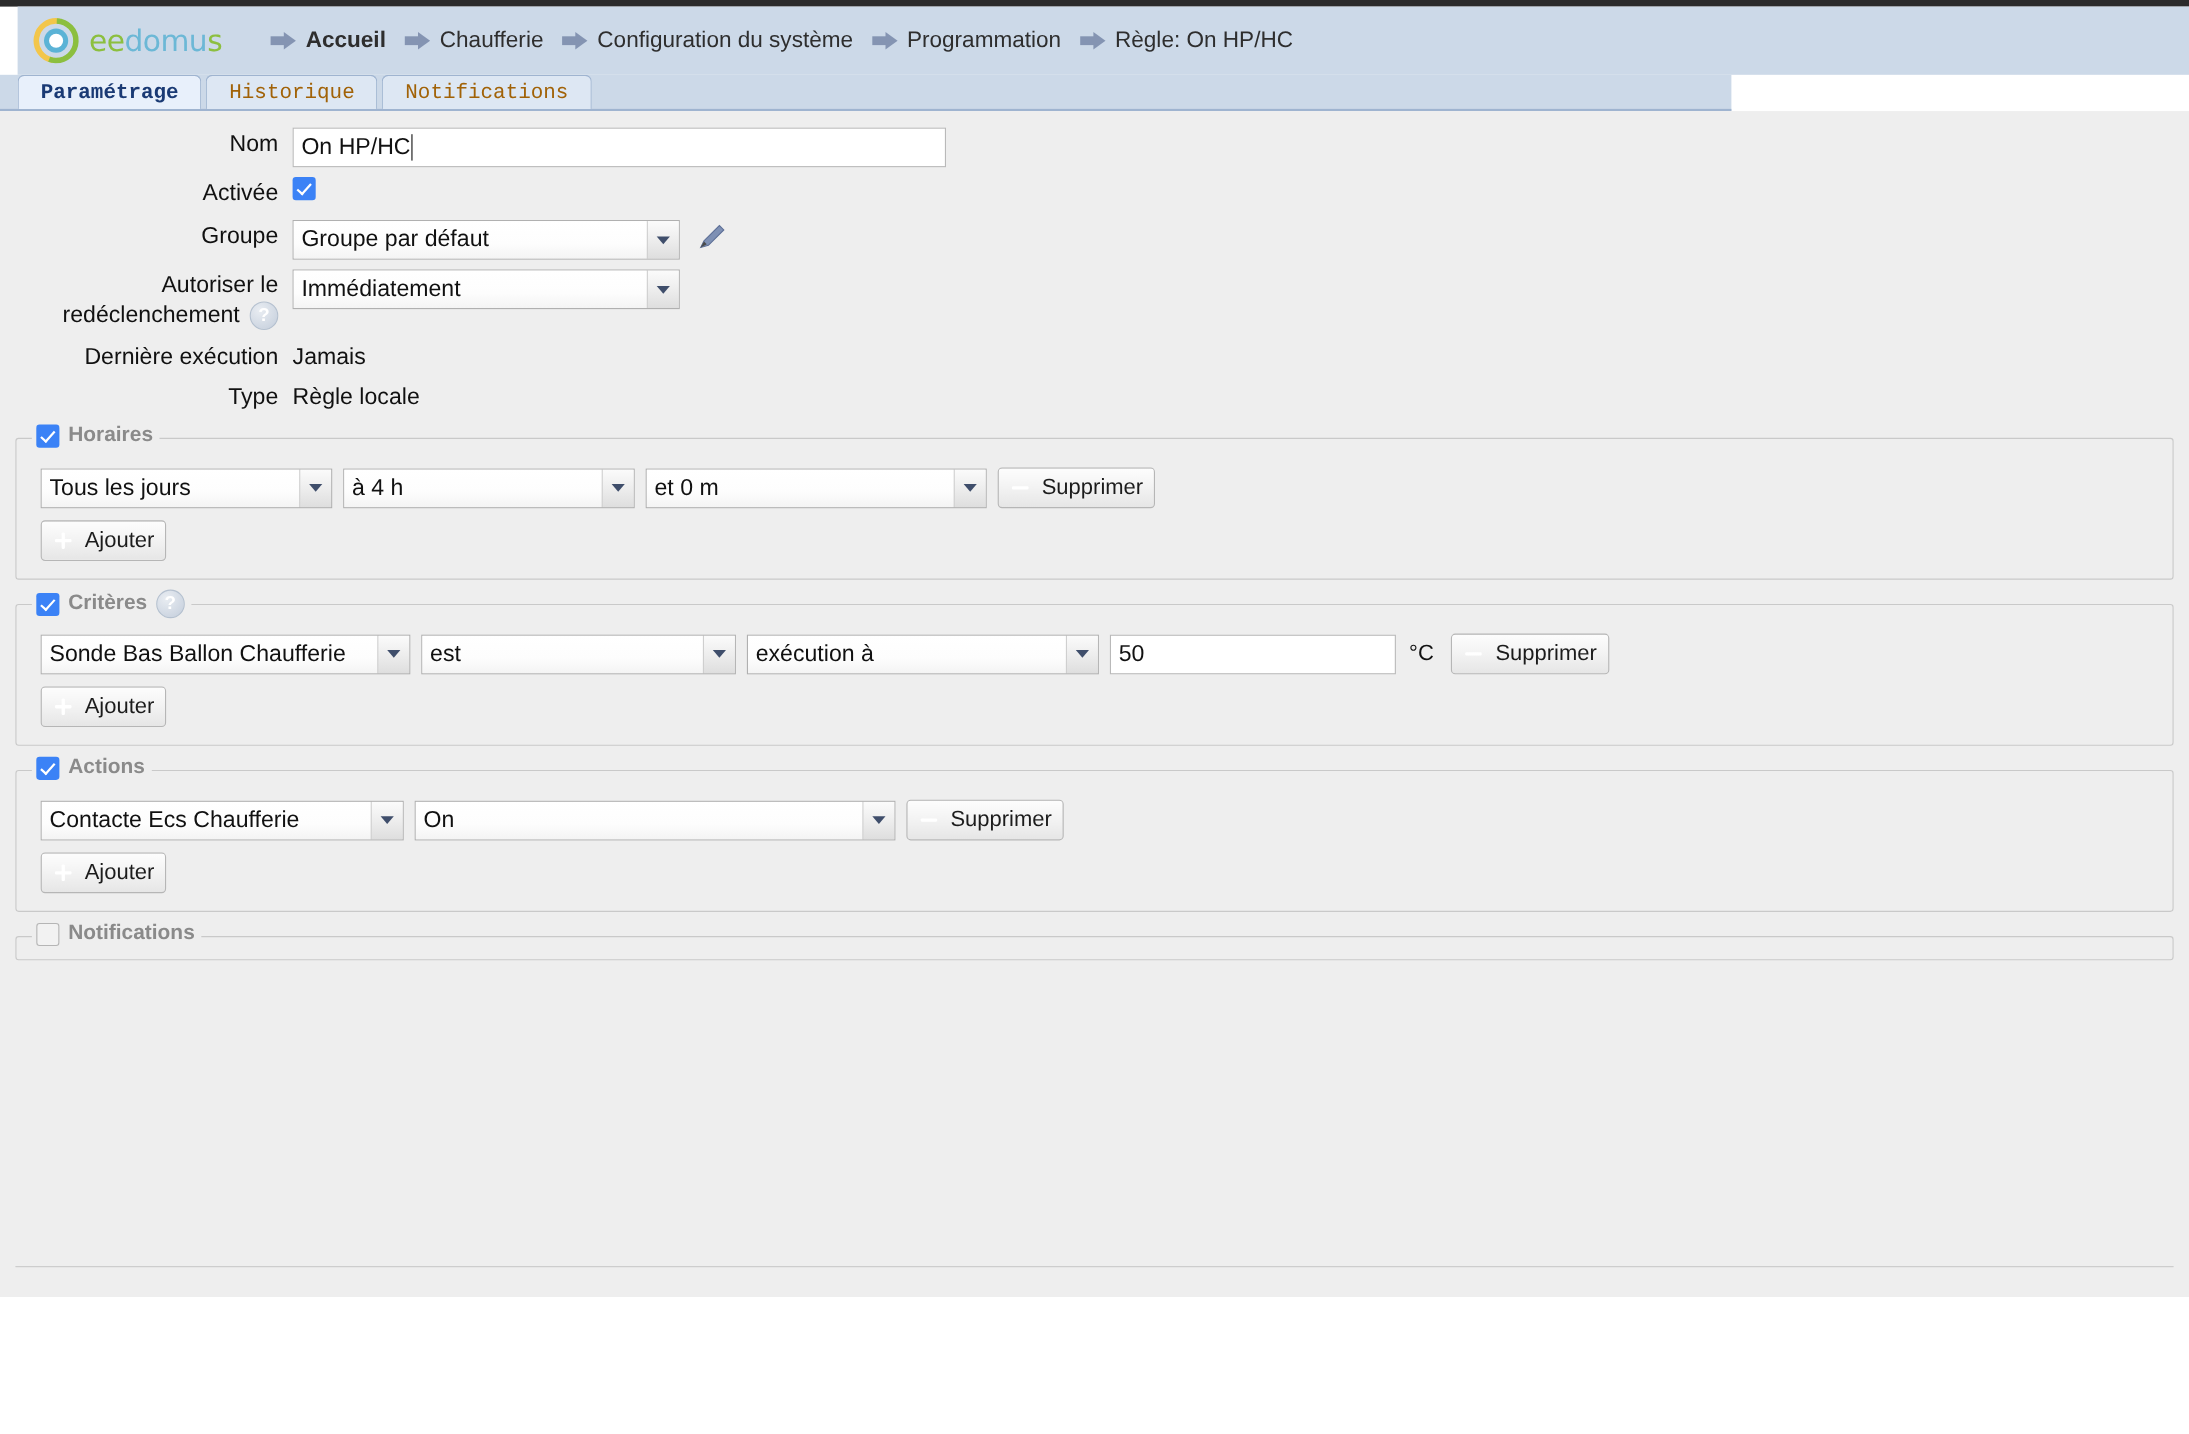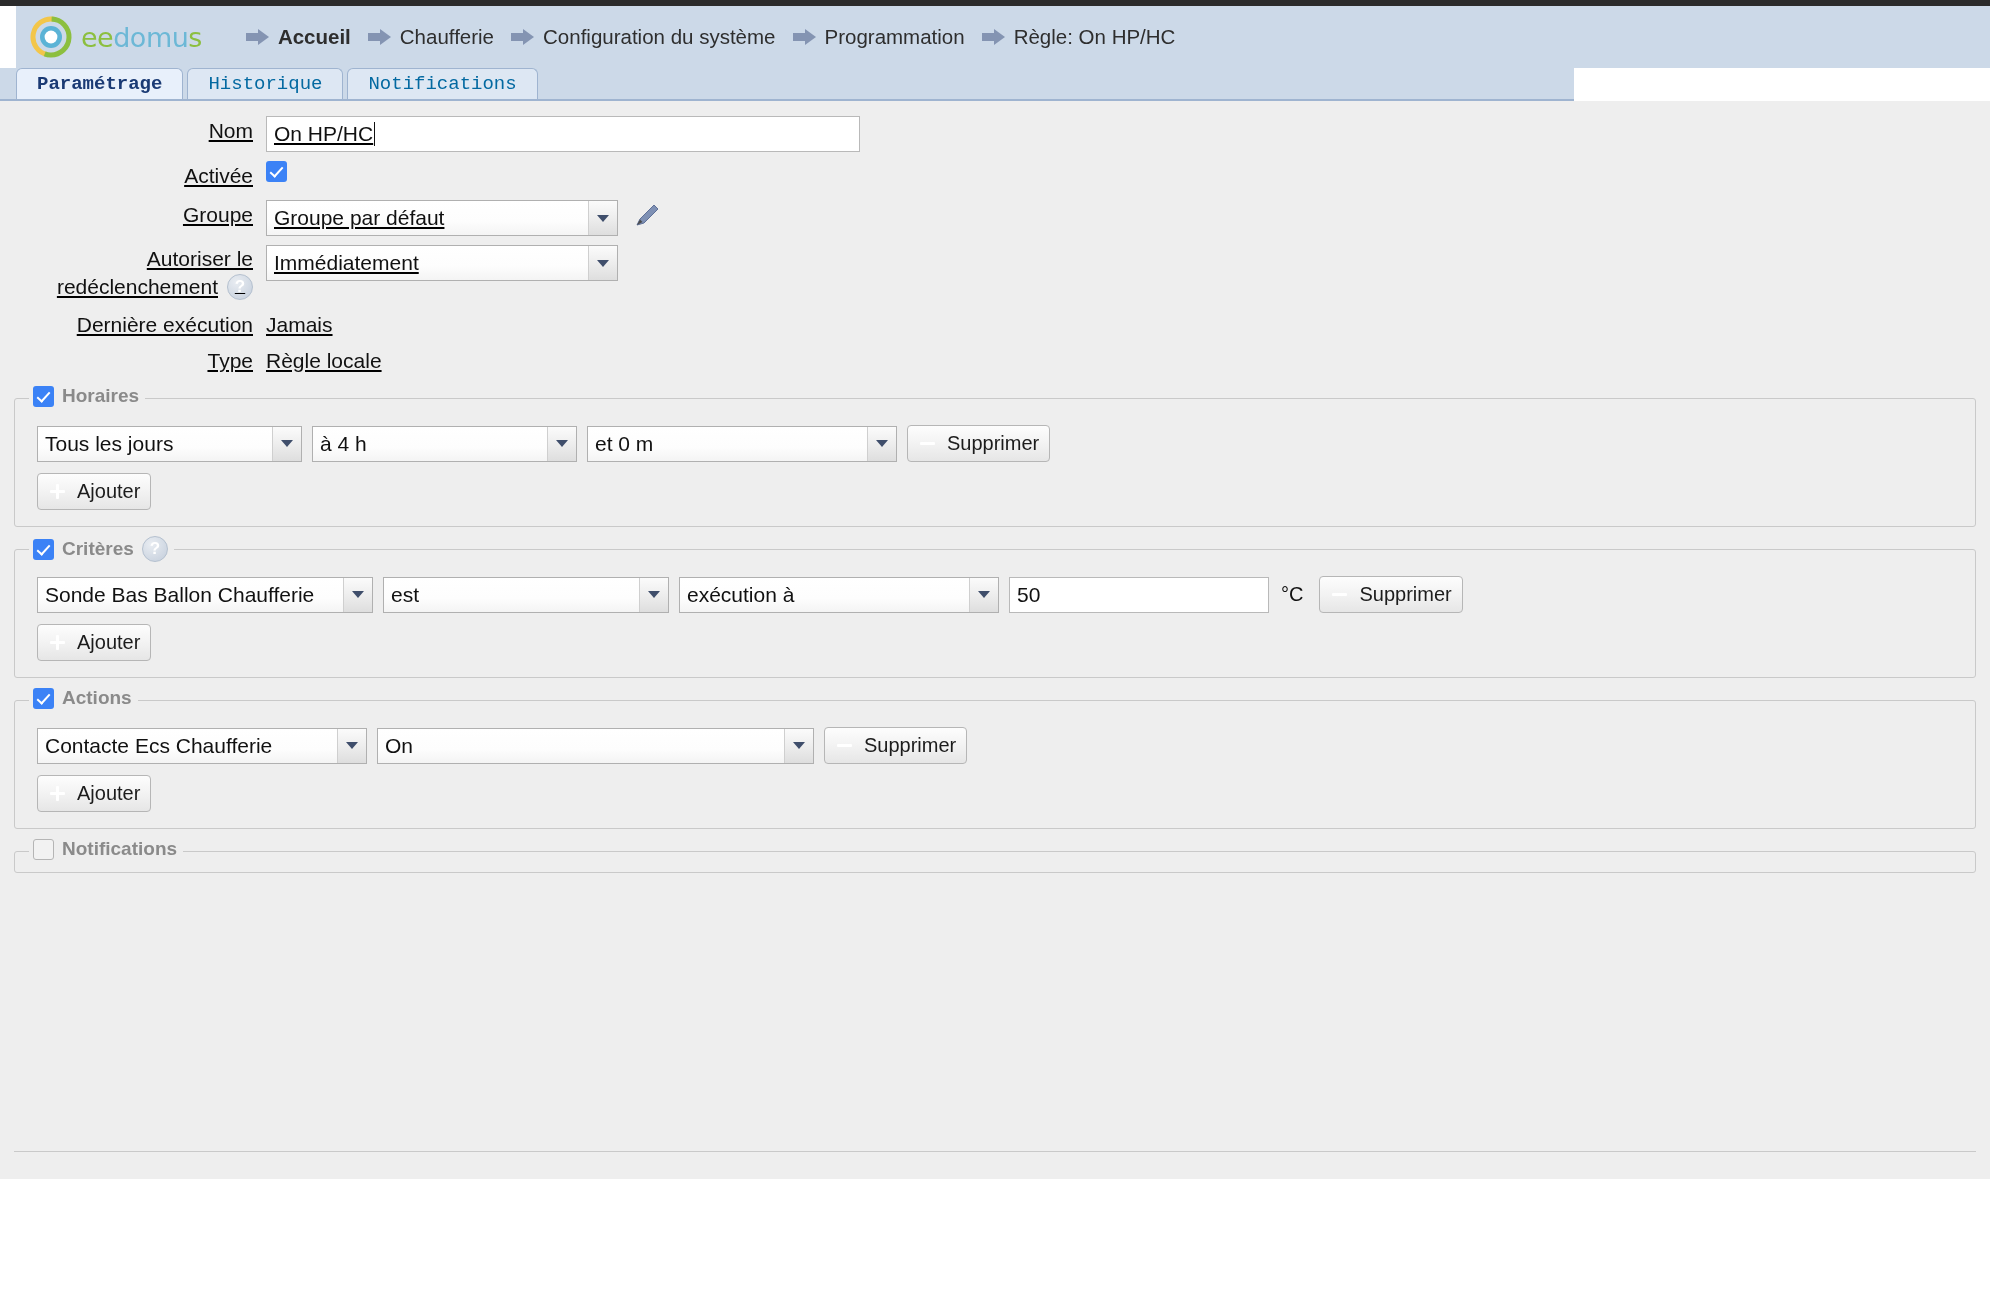--- a/index.html
+++ b/index.html
@@ -115,41 +115,41 @@
     gap: 4px;
     font-family: Liberation Mono, monospace;
   }
   .tab {
     height: 31px;
     box-sizing: border-box;
     padding: 0 20px;
     display: flex;
     align-items: center;
     font-size: 19px;
-    color: #0369a1;
+    color: #a16207;
     background: #dde7f3;
     border: 1px solid #9fb4d0;
     border-bottom: none;
     border-radius: 6px 6px 0 0;
   }
   .tab.active {
     background: #e8f0fb;
     color: #1a3a74;
     font-weight: bold;
   }
 
   
   .body-area {
     position: absolute;
     left: 0; top: 101px;
     width: 1990px;
     height: 1078px;
     background: #eeeeee;
   }
-  .form-block { padding-top: 15px; text-decoration: underline; }
+  .form-block { padding-top: 15px; }
 
   .frow {
     display: flex;
     align-items: flex-start;
     margin-bottom: 9px;
   }
   .flabel {
     width: 266px;
     text-align: right;
     padding-right: 13px;

